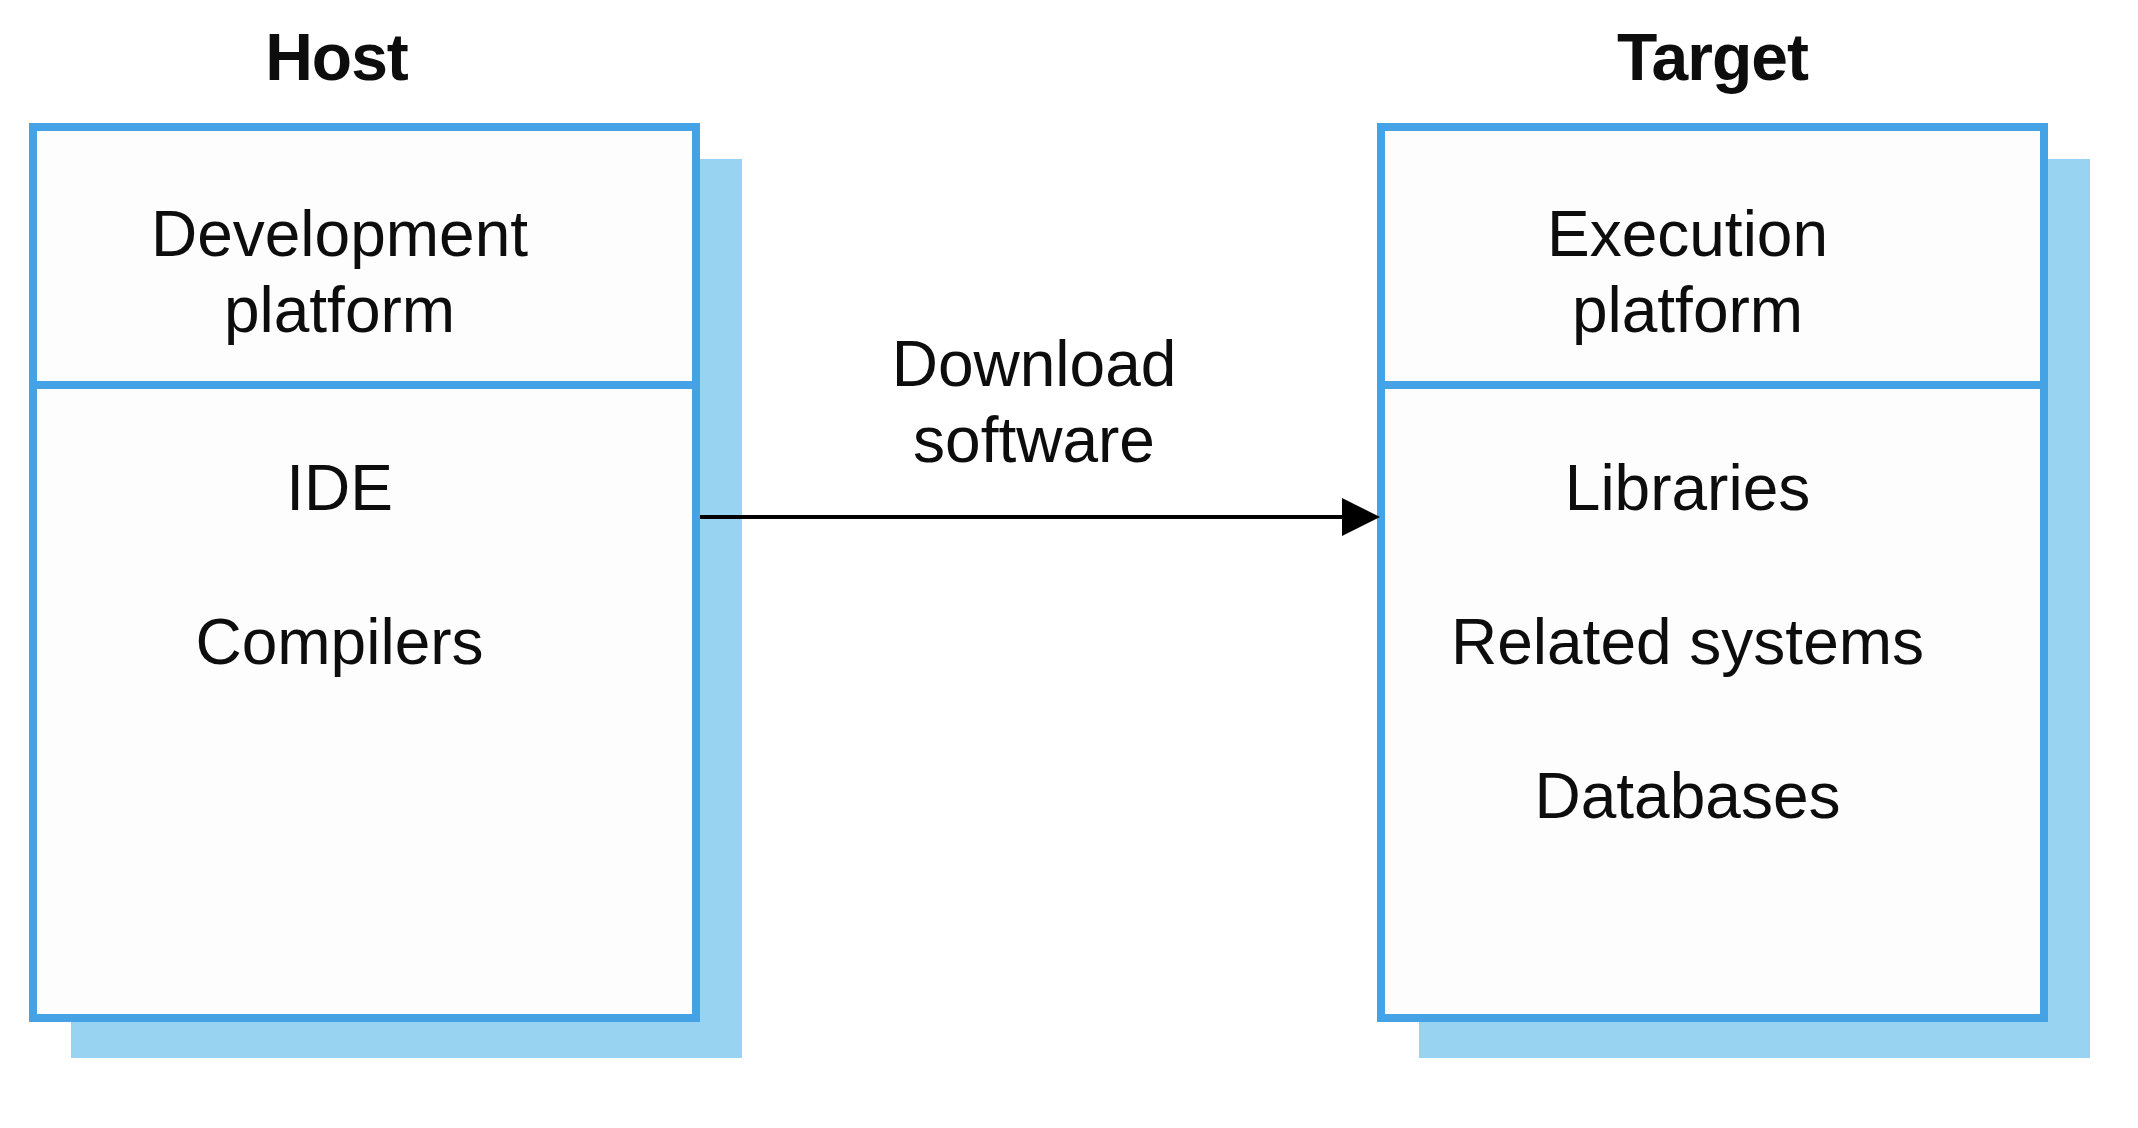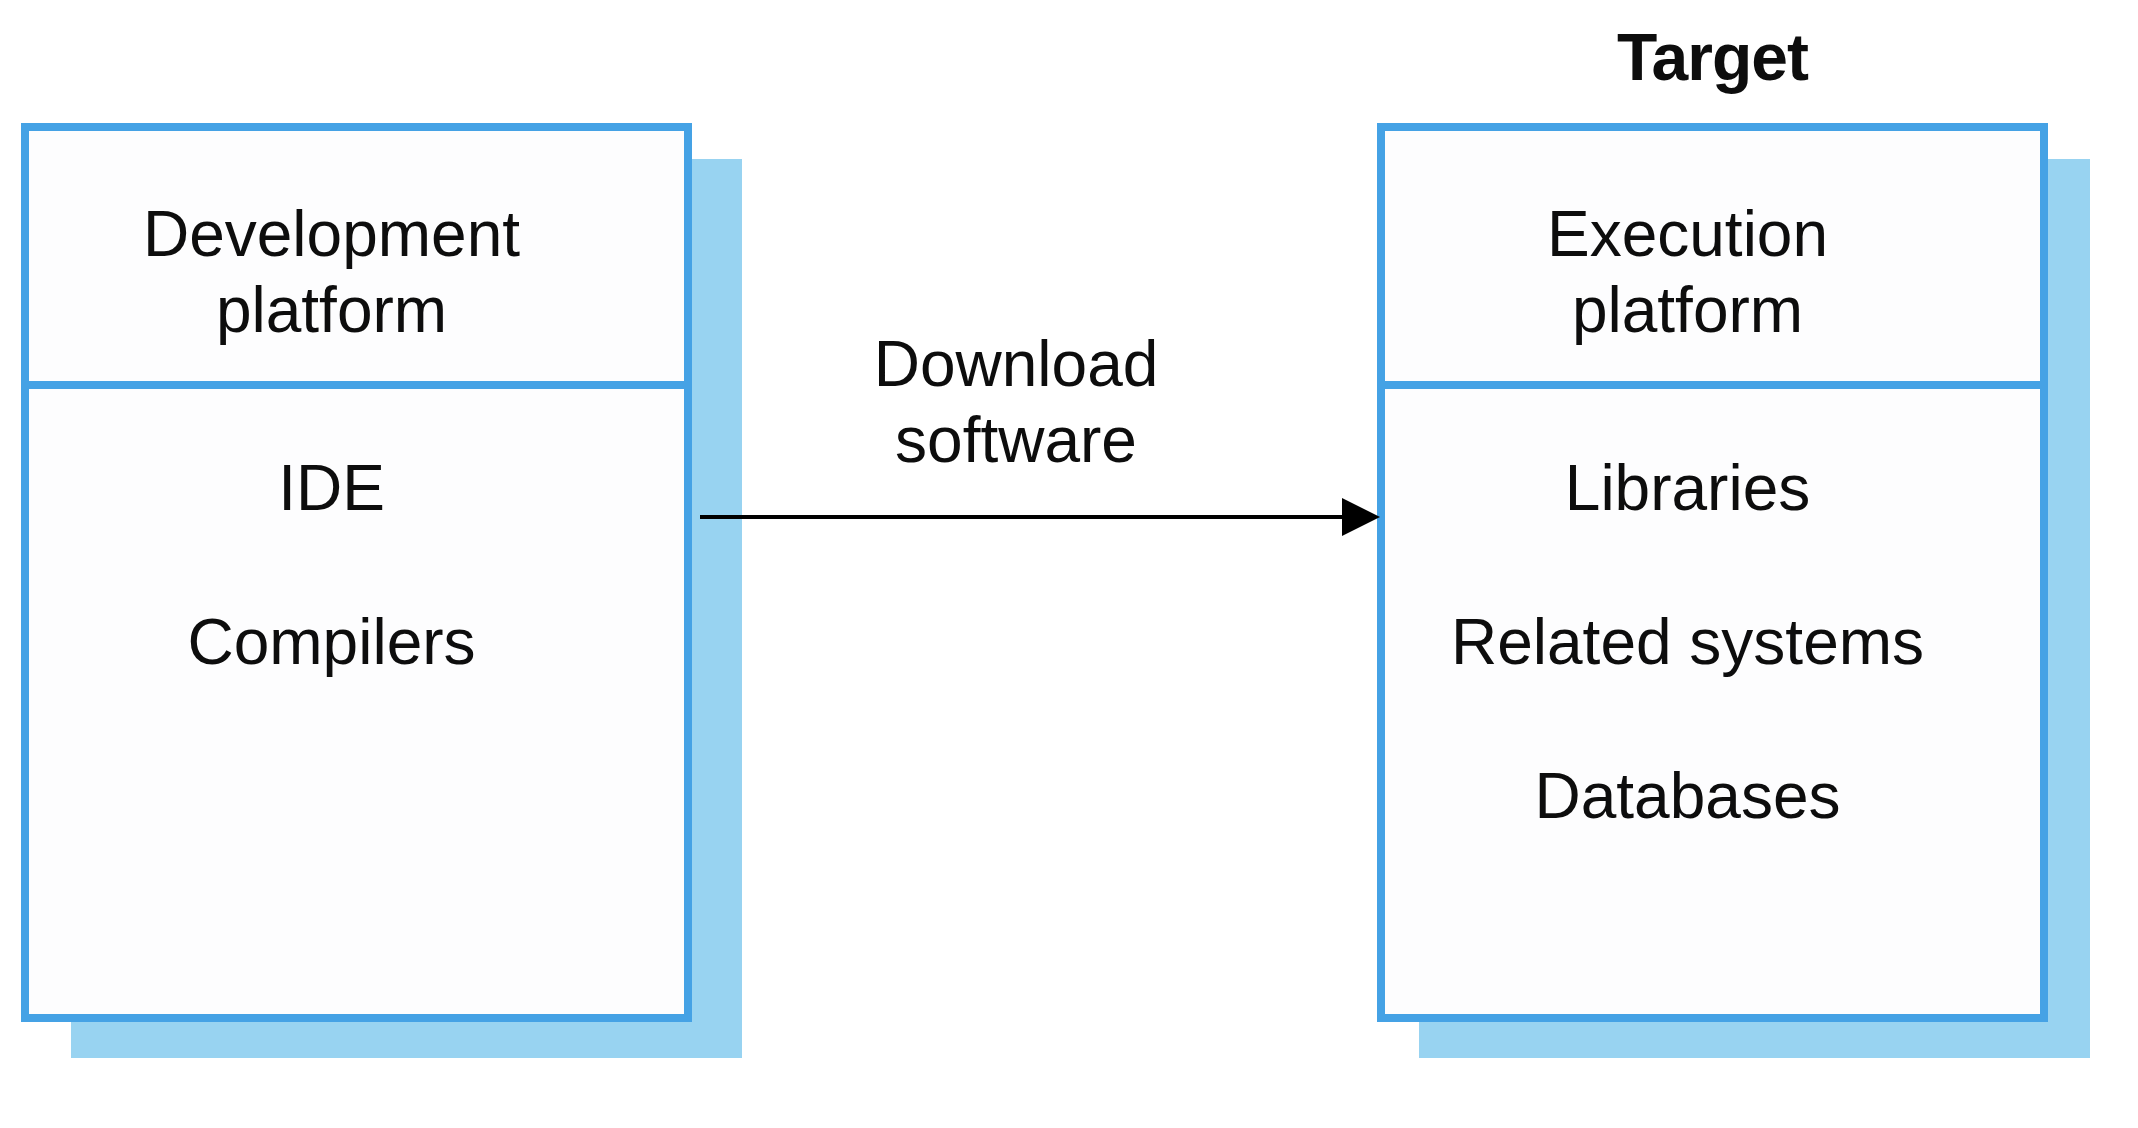--- a/index.html
+++ b/index.html
@@ -42,21 +42,21 @@
     position: absolute;
     top: 123px;
     width: 671px;
     height: 899px;
     box-sizing: border-box;
     background: #fdfdfe;
     border: 8px solid var(--border, #45a2e5);
     display: flex;
     flex-direction: column;
   }
-  .host-box { left: 21px; }
+  .host-box { left: 29px; }
   .target-box { left: 1377px; }
 
   .box-header {
     flex: none;
     height: 250px;
     border-bottom: 8px solid var(--border, #45a2e5);
     display: flex;
     align-items: center;
     justify-content: center;
   }
@@ -97,34 +97,35 @@
     left: 1342px;
     top: 498px;
     width: 0;
     height: 0;
     border-left: 38px solid var(--arrow, #000);
     border-top: 19px solid transparent;
     border-bottom: 19px solid transparent;
   }
   .arrow-label {
     position: absolute;
-    left: 716px;
+    left: 734px;
     top: 326px;
     width: 600px;
     font-size: 64px;
     line-height: 76px;
     text-align: center;
     white-space: pre-line;
   }
 </style>
 </head>
 <body>
 
 <div class="canvas">
 
+  <div class="col-title host-title">Host</div>
 
   <div class="col-title target-title">Target</div>
 
   <div class="shadow host-shadow"></div>
 
   <div class="box host-box">
     <div class="box-header">
       <span class="cell-text">Development
 platform</span>
     </div>

